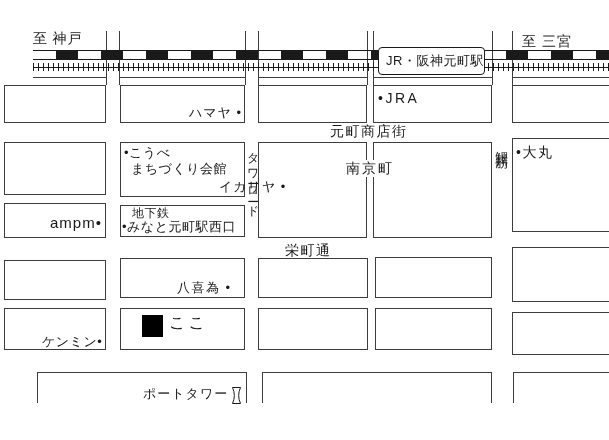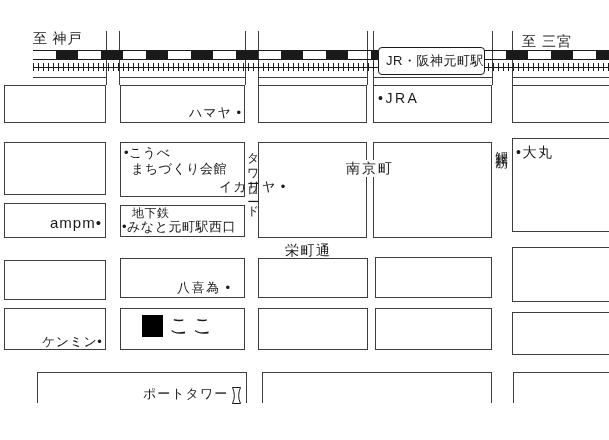--- a/index.html
+++ b/index.html
@@ -29,21 +29,21 @@
     background-repeat:repeat,no-repeat;
   }
   .station-box{
     position:absolute;left:378px;top:47px;width:107px;height:28px;box-sizing:border-box;
     background:#fff;border:1.5px solid #1a1a1a;border-radius:4px;z-index:5;
     display:flex;align-items:center;justify-content:flex-end;
     font-size:13px;letter-spacing:0.5px;
   }
   .dir{font-size:14px;letter-spacing:1px;z-index:3;}
   .here-marker{position:absolute;left:142px;top:315px;width:21px;height:22px;background:#000;z-index:4;}
-  .here-label{left:169px;top:314px;font-size:20px;letter-spacing:3px;}
+  .here-label{left:169px;top:314px;font-size:16px;letter-spacing:3px;}
   .tower-icon{position:absolute;left:231px;top:386px;z-index:4;}
 </style>
 </head>
 <body>
 
 <div id="map">
 
   <div class="lbl dir" style="left:33px;top:31px;font-family:Liberation Serif, serif;">至 神戸</div>
   <div class="lbl dir" style="left:522px;top:33px;">至 三宮</div>
 
@@ -92,20 +92,21 @@
     <div class="vline" style="left: 258px; z-index: 1;"></div>
     <div class="vline" style="left: 367px; z-index: 1;"></div>
     <div class="vline" style="left: 373px; z-index: 1;"></div>
     <div class="vline" style="left: 492px; z-index: 1;"></div>
     <div class="vline" style="left: 512px; z-index: 1;"></div>
     <div class="hseg" style="left: 33px; width: 73px; z-index: 2;"></div>
     <div class="hseg" style="left: 119px; width: 126px; z-index: 2;"></div>
     <div class="hseg" style="left: 258px; width: 109px; z-index: 2;"></div>
     <div class="hseg" style="left: 373px; width: 119px; z-index: 2;"></div>
     <div class="hseg" style="left: 512px; width: 97px; z-index: 2;"></div>
+    <div class="lbl" style="left: 330px; top: 123px; font-size: 14px; letter-spacing: 1.5px;">元町商店街</div>
     <div class="lbl" style="left: 346px; top: 160px; font-size: 14px; letter-spacing: 2px; background: rgb(255, 255, 255);">南京町</div>
     <div class="lbl" style="left: 285px; top: 242px; font-size: 14px; letter-spacing: 1.5px;">栄町通</div>
     <div class="lbl vlbl" style="left: 246px; top: 144px; font-size: 12px; letter-spacing: 2.5px;">タワーロード</div>
     <div class="lbl vlbl" style="left: 494px; top: 141px; font-size: 13px; letter-spacing: 2px;">鯉川筋</div>
     <div class="lbl" style="left: 189px; top: 105px; font-size: 13px; letter-spacing: 1px;">ハマヤ •</div>
     <div class="lbl" style="left: 378px; top: 90px; font-size: 14px; letter-spacing: 2.5px;">•JRA</div>
     <div class="lbl" style="left: 124px; top: 145px; font-size: 13px; letter-spacing: 0.5px;">•こうべ</div>
     <div class="lbl" style="left: 131px; top: 161px; font-size: 13px; letter-spacing: 0.5px;">まちづくり会館</div>
     <div class="lbl" style="left: 183px; top: 179px; font-size: 13px; letter-spacing: 1px; margin-left: 36px;">イカリヤ •</div>
     <div class="lbl" style="left: 132px; top: 206px; font-size: 12px; letter-spacing: 0.5px;">地下鉄</div>

